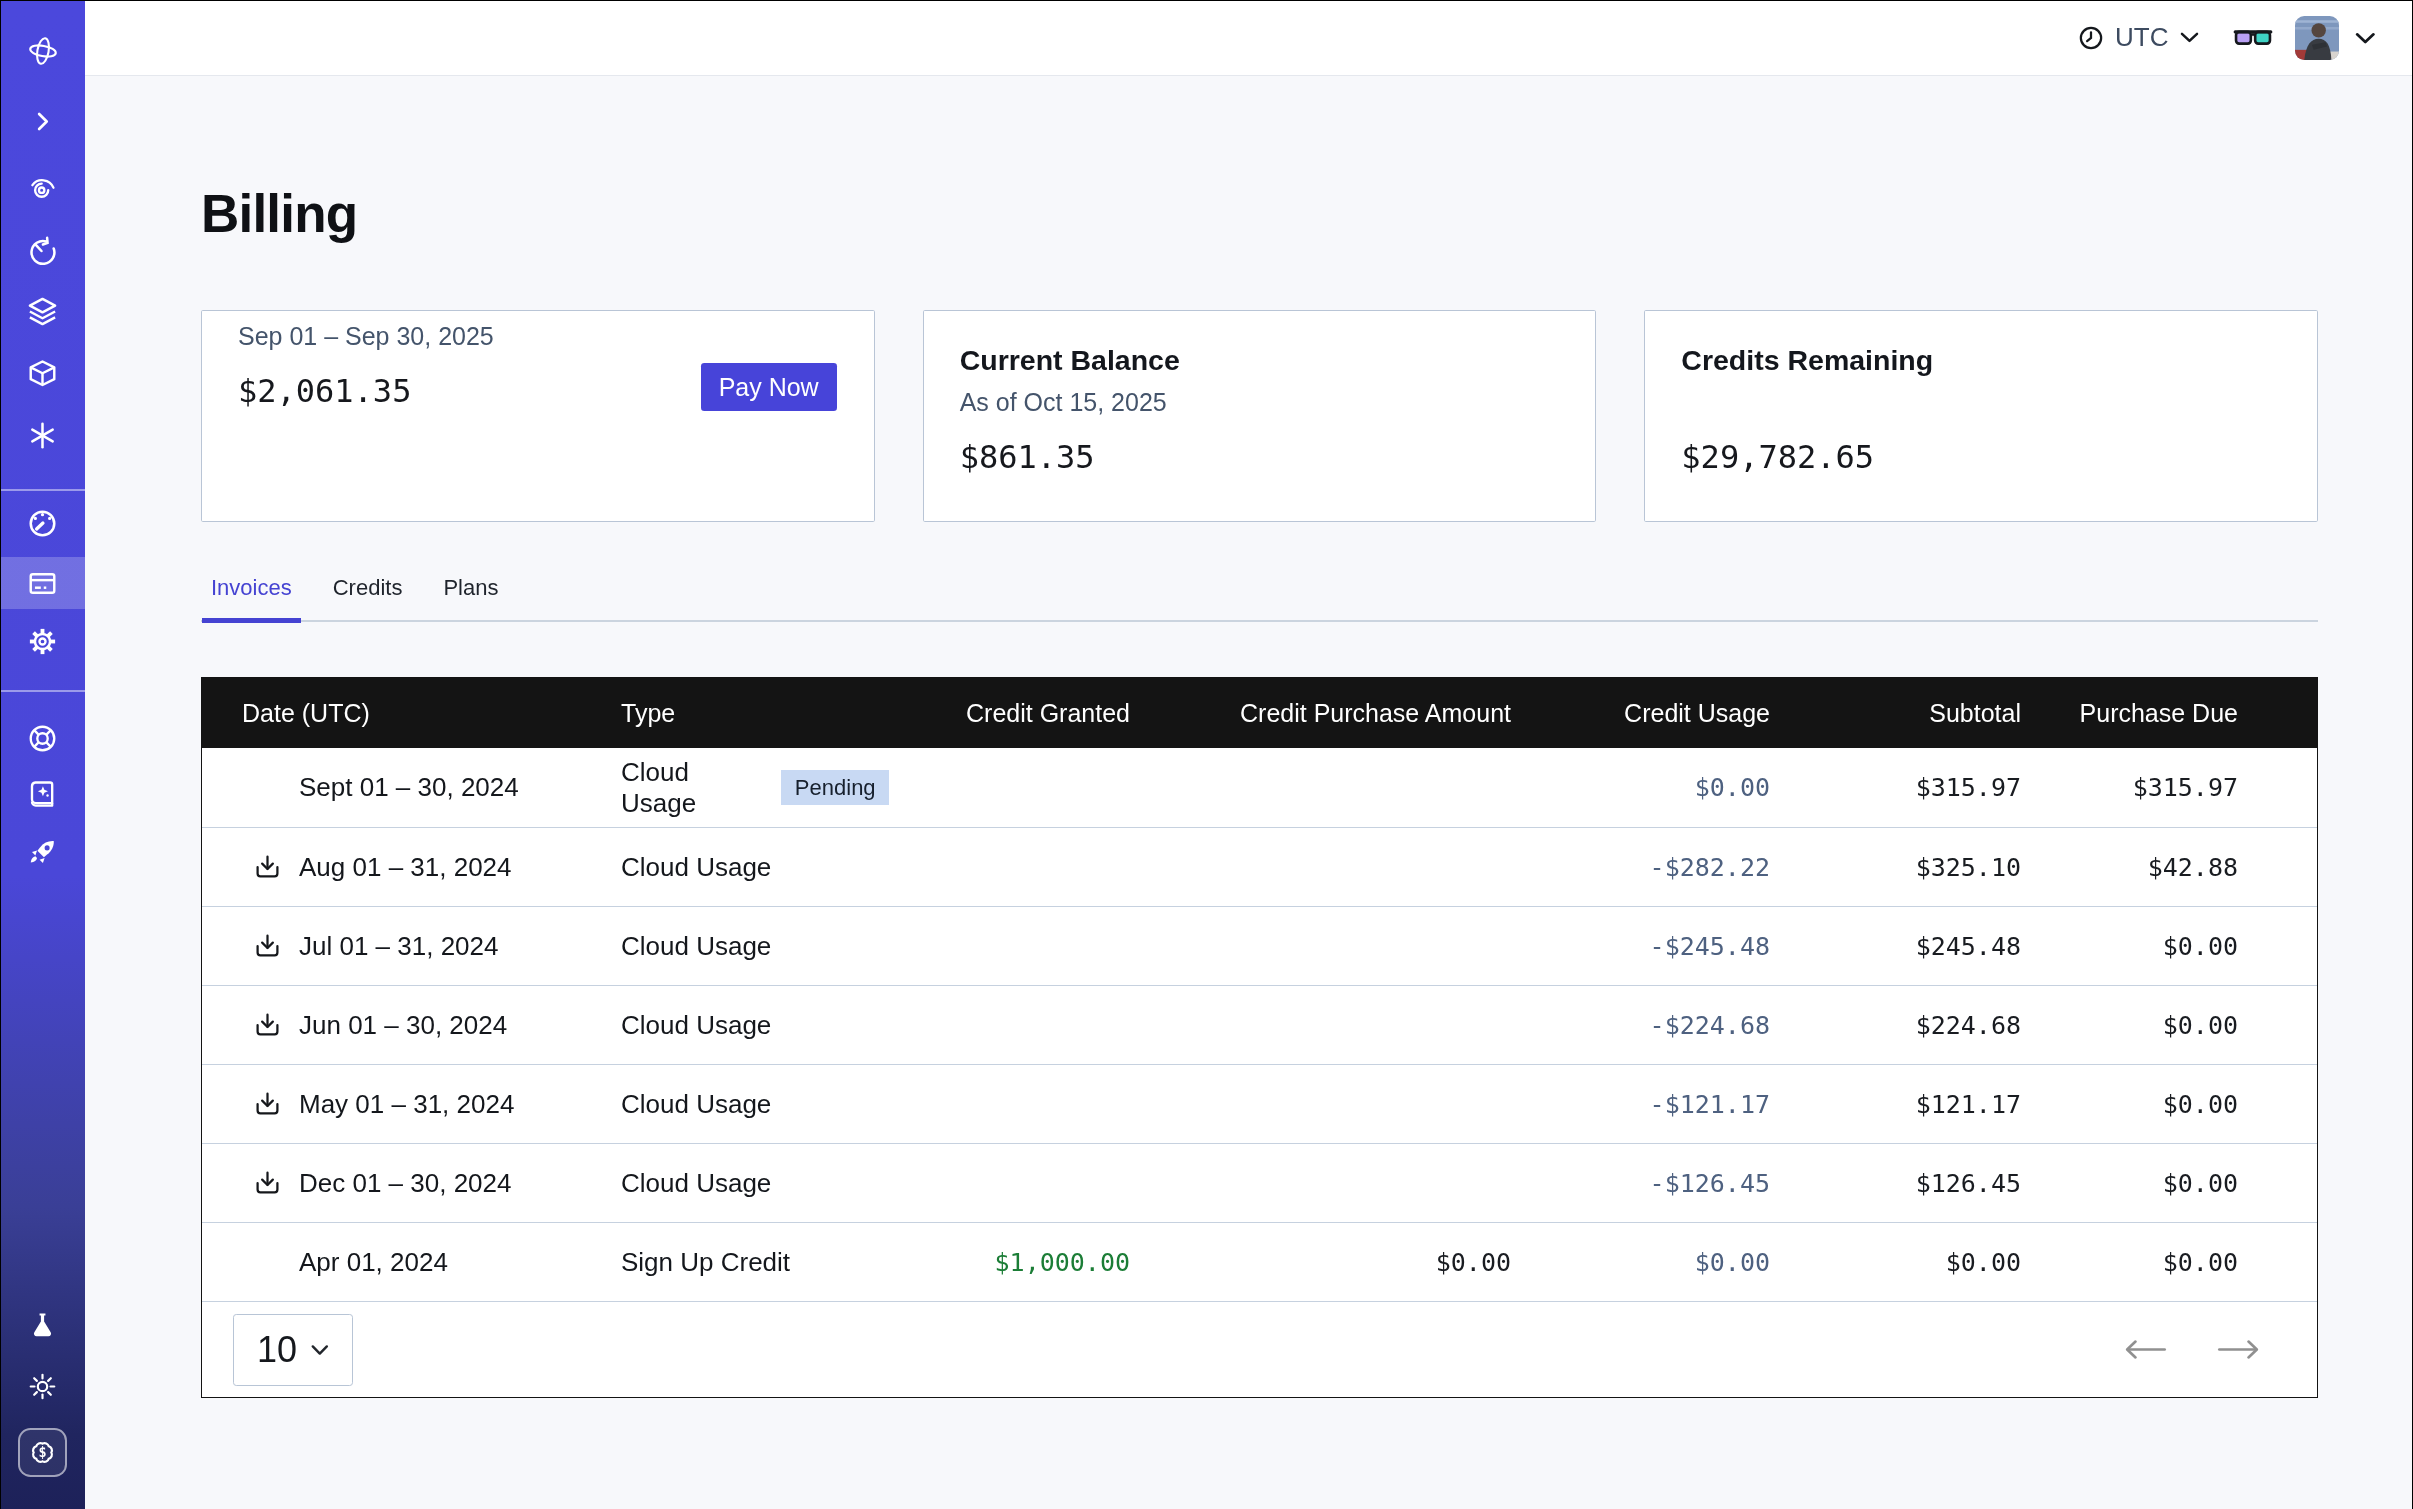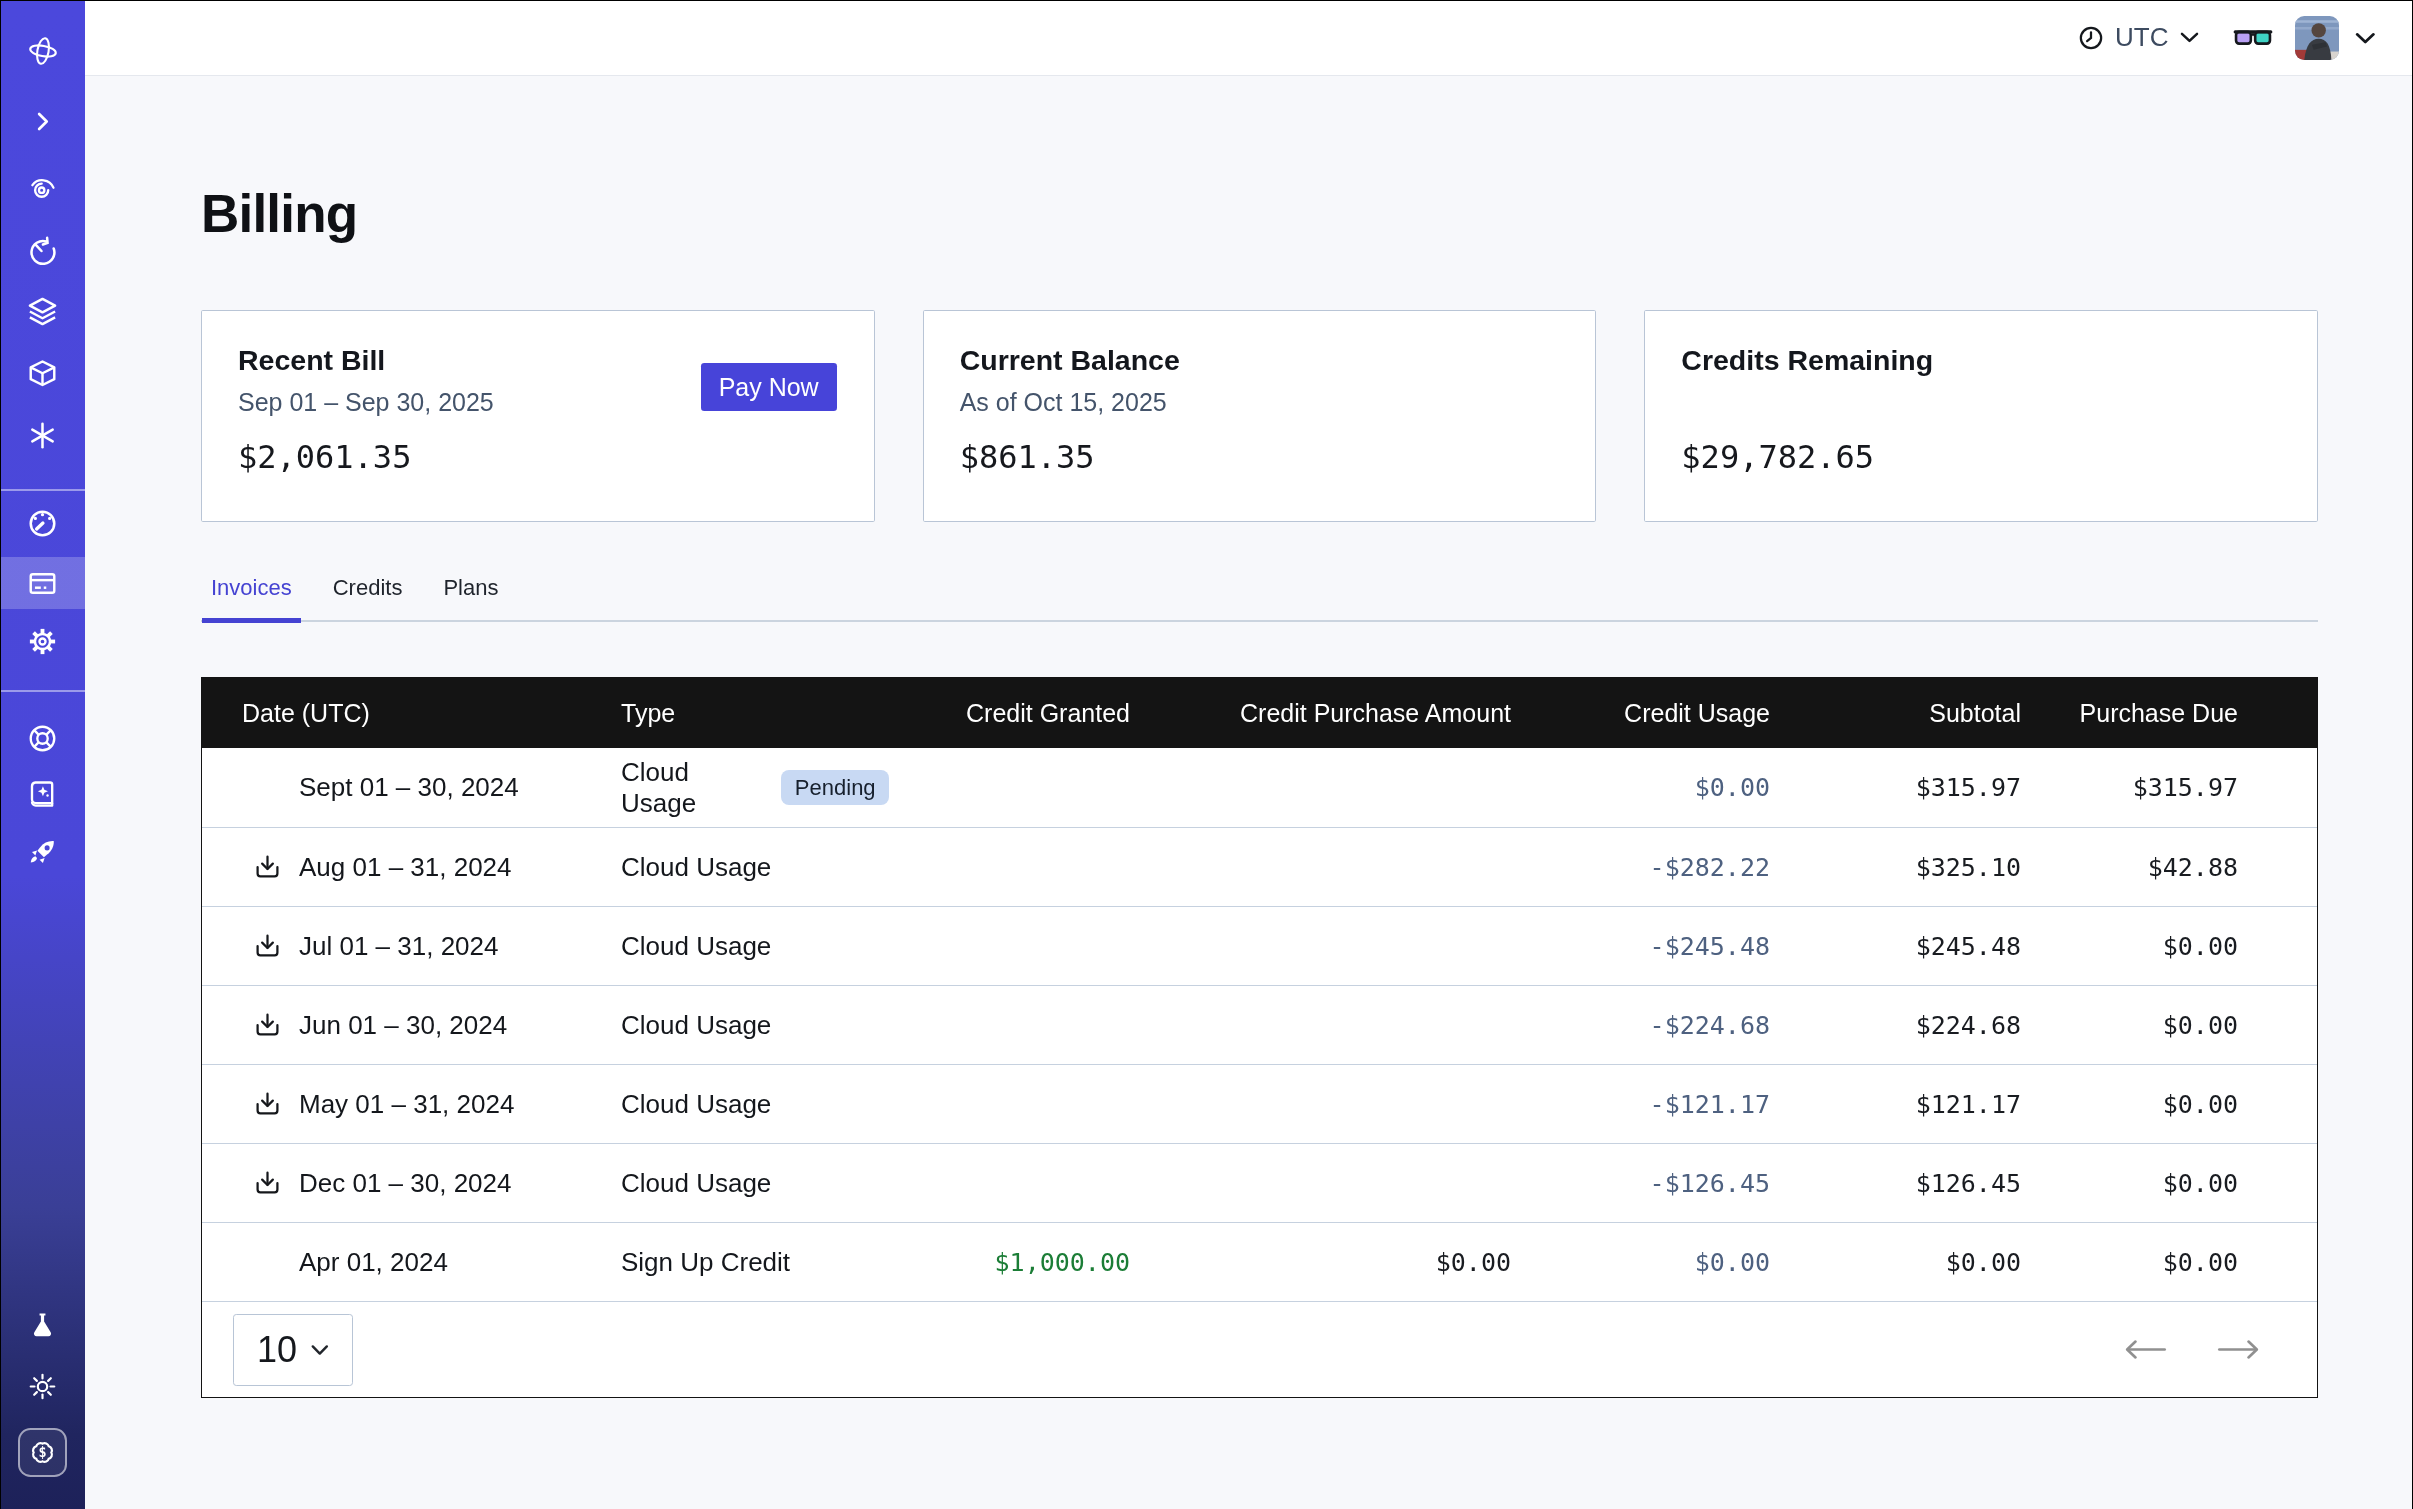--- a/index.html
+++ b/index.html
@@ -66,21 +66,21 @@
   .th { color:#fff; font-size:25px; font-weight:500; }
   .th.left1 { padding-left:40px; }
   .th.left2 { padding-left:42px; }
   .th.right, .td.right { text-align:right; }
   .tr { height:79px; border-top:1.7px solid #c6d1df; background:#fff; }
   .tr:first-child { border-top:none; }
   .td-date { display:flex; align-items:center; padding-left:50px; font-size:26px; color:#14171c; }
   .dl-slot { width:47px; display:flex; align-items:center; }
   .dl-btn { display:flex; cursor:pointer; }
   .td-type { display:flex; align-items:center; gap:15px; padding-left:42px; font-size:26px; color:#14171c; }
-  .badge { font-size:22px; background:#c8d9f3; color:#17202d; padding:6.7px 13.4px; border-radius:8px; line-height:1; white-space:nowrap; }
+  .badge { font-size:22px; background:#c8d9f3; color:#17202d; padding:6.7px 13.4px; border-radius:0; line-height:1; white-space:nowrap; }
   .num { font-family:"DejaVu Sans Mono", monospace; font-size:25px; color:#191c21; }
   .num.slate { color:#4e6180; }
   .num.green { color:#1b7d36; }
 
   .tfoot { height:96px; border-top:1.7px solid #c6d1df; display:flex; align-items:center; justify-content:space-between; padding:0 54px 0 31px; background:#fff; }
   .pagesize {
     width:120px; height:72px; border:1.7px solid #b8c5d6; border-radius:3.3px; background:#fff;
     display:flex; align-items:center; justify-content:center; gap:14.2px; font-size:36px; color:#15181d; cursor:pointer;
   }
   .arrows { display:flex; gap:44px; }
@@ -266,21 +266,20 @@
     </svg>
   </div>
 </header>
 
 <main class="content">
   <div class="page">
     <h1 class="page-title">Billing</h1>
 
     <div class="cards">
       <section class="card">
-        <div class="card-title">Recent Bill</div>
         <div class="card-subtitle">Sep 01 – Sep 30, 2025</div>
         <div class="card-amount">$2,061.35</div>
         <button class="pay-btn">Pay Now</button>
       </section>
       <section class="card">
         <div class="card-title">Current Balance</div>
         <div class="card-subtitle">As of Oct 15, 2025</div>
         <div class="card-amount">$861.35</div>
       </section>
       <section class="card">

